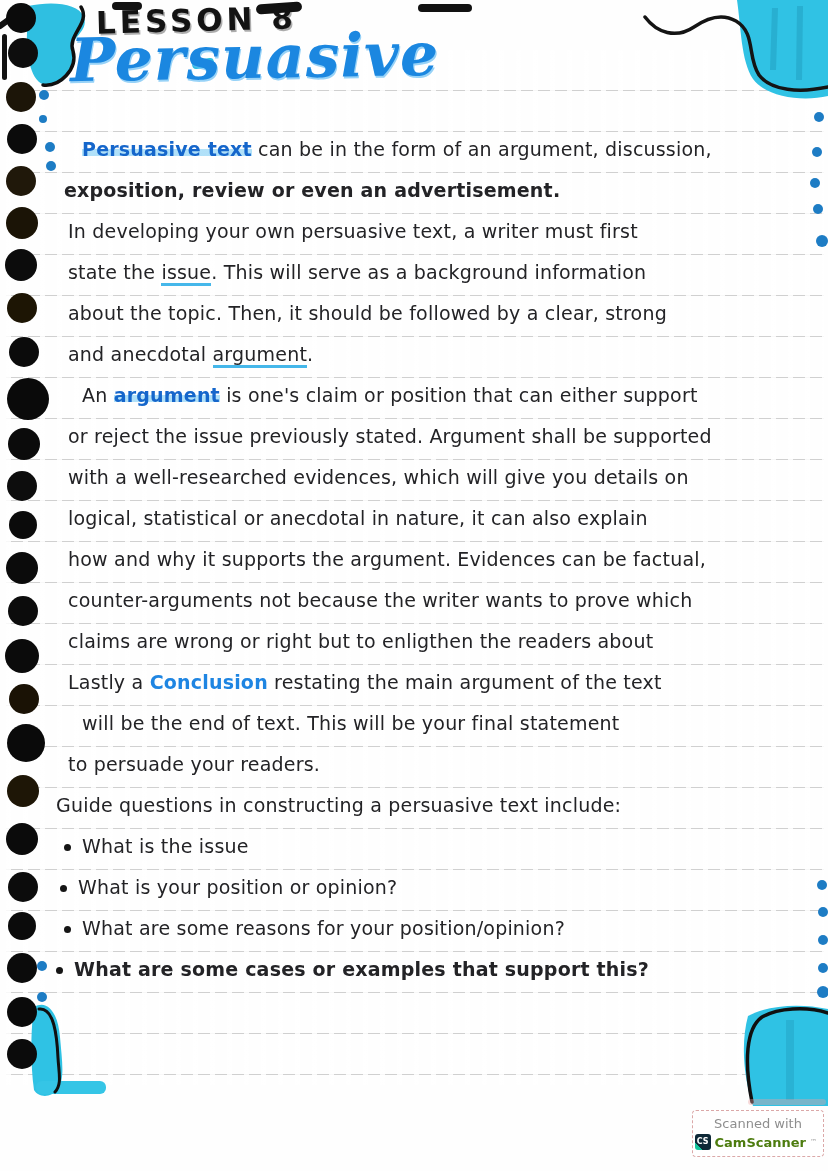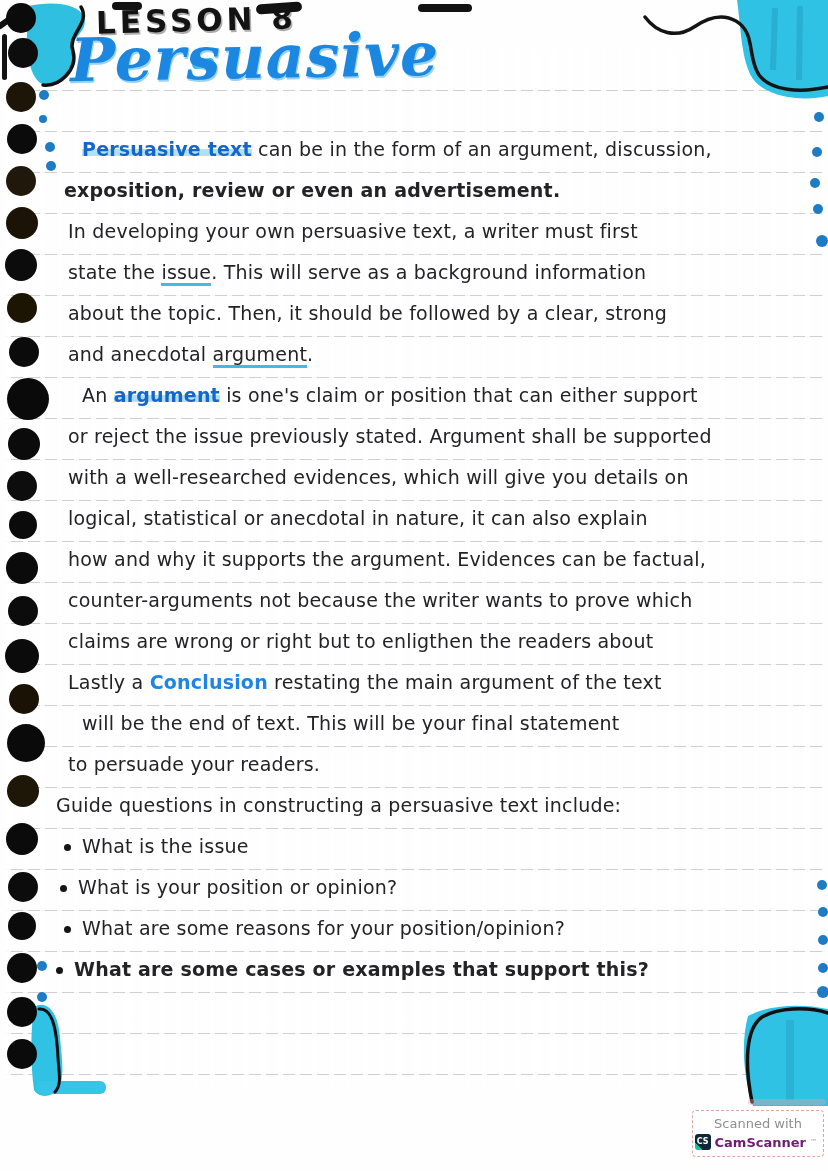--- a/index.html
+++ b/index.html
@@ -37,21 +37,21 @@
   
   .smudge{position:absolute;left:748px;top:1099px;width:78px;height:6px;z-index:3;
     background:rgba(236,160,160,.38);border-radius:3px;}
   .badge{position:absolute;left:692px;top:1110px;width:118px;z-index:4;background:#fff;
     border:1px dashed #dba8a8;border-radius:4px;padding:5px 6px 6px;text-align:center;}
   .badge .sw{font-size:13px;color:#8e8e8e;margin-bottom:3px;}
   .badge .row{display:flex;align-items:center;justify-content:flex-end;gap:4px;}
   .cs-logo{width:16px;height:16px;border-radius:3px;flex:0 0 16px;
     background:linear-gradient(45deg,#17c39b 24%,#0e2837 24%);
     color:#fff;font-size:8px;font-weight:700;line-height:16px;text-align:center;}
-  .brand{font-size:13px;font-weight:700;color:#701a75;}
+  .brand{font-size:13px;font-weight:700;color:#4d7c0f;}
   .tm{font-size:7px;color:#9a9a9a;vertical-align:top;}
 </style>
 </head>
 <body>
 
 <div class="page">
 
   <div class="ruled"></div>
 
   <svg class="deco" width="828" height="1171" viewBox="0 0 828 1171">

